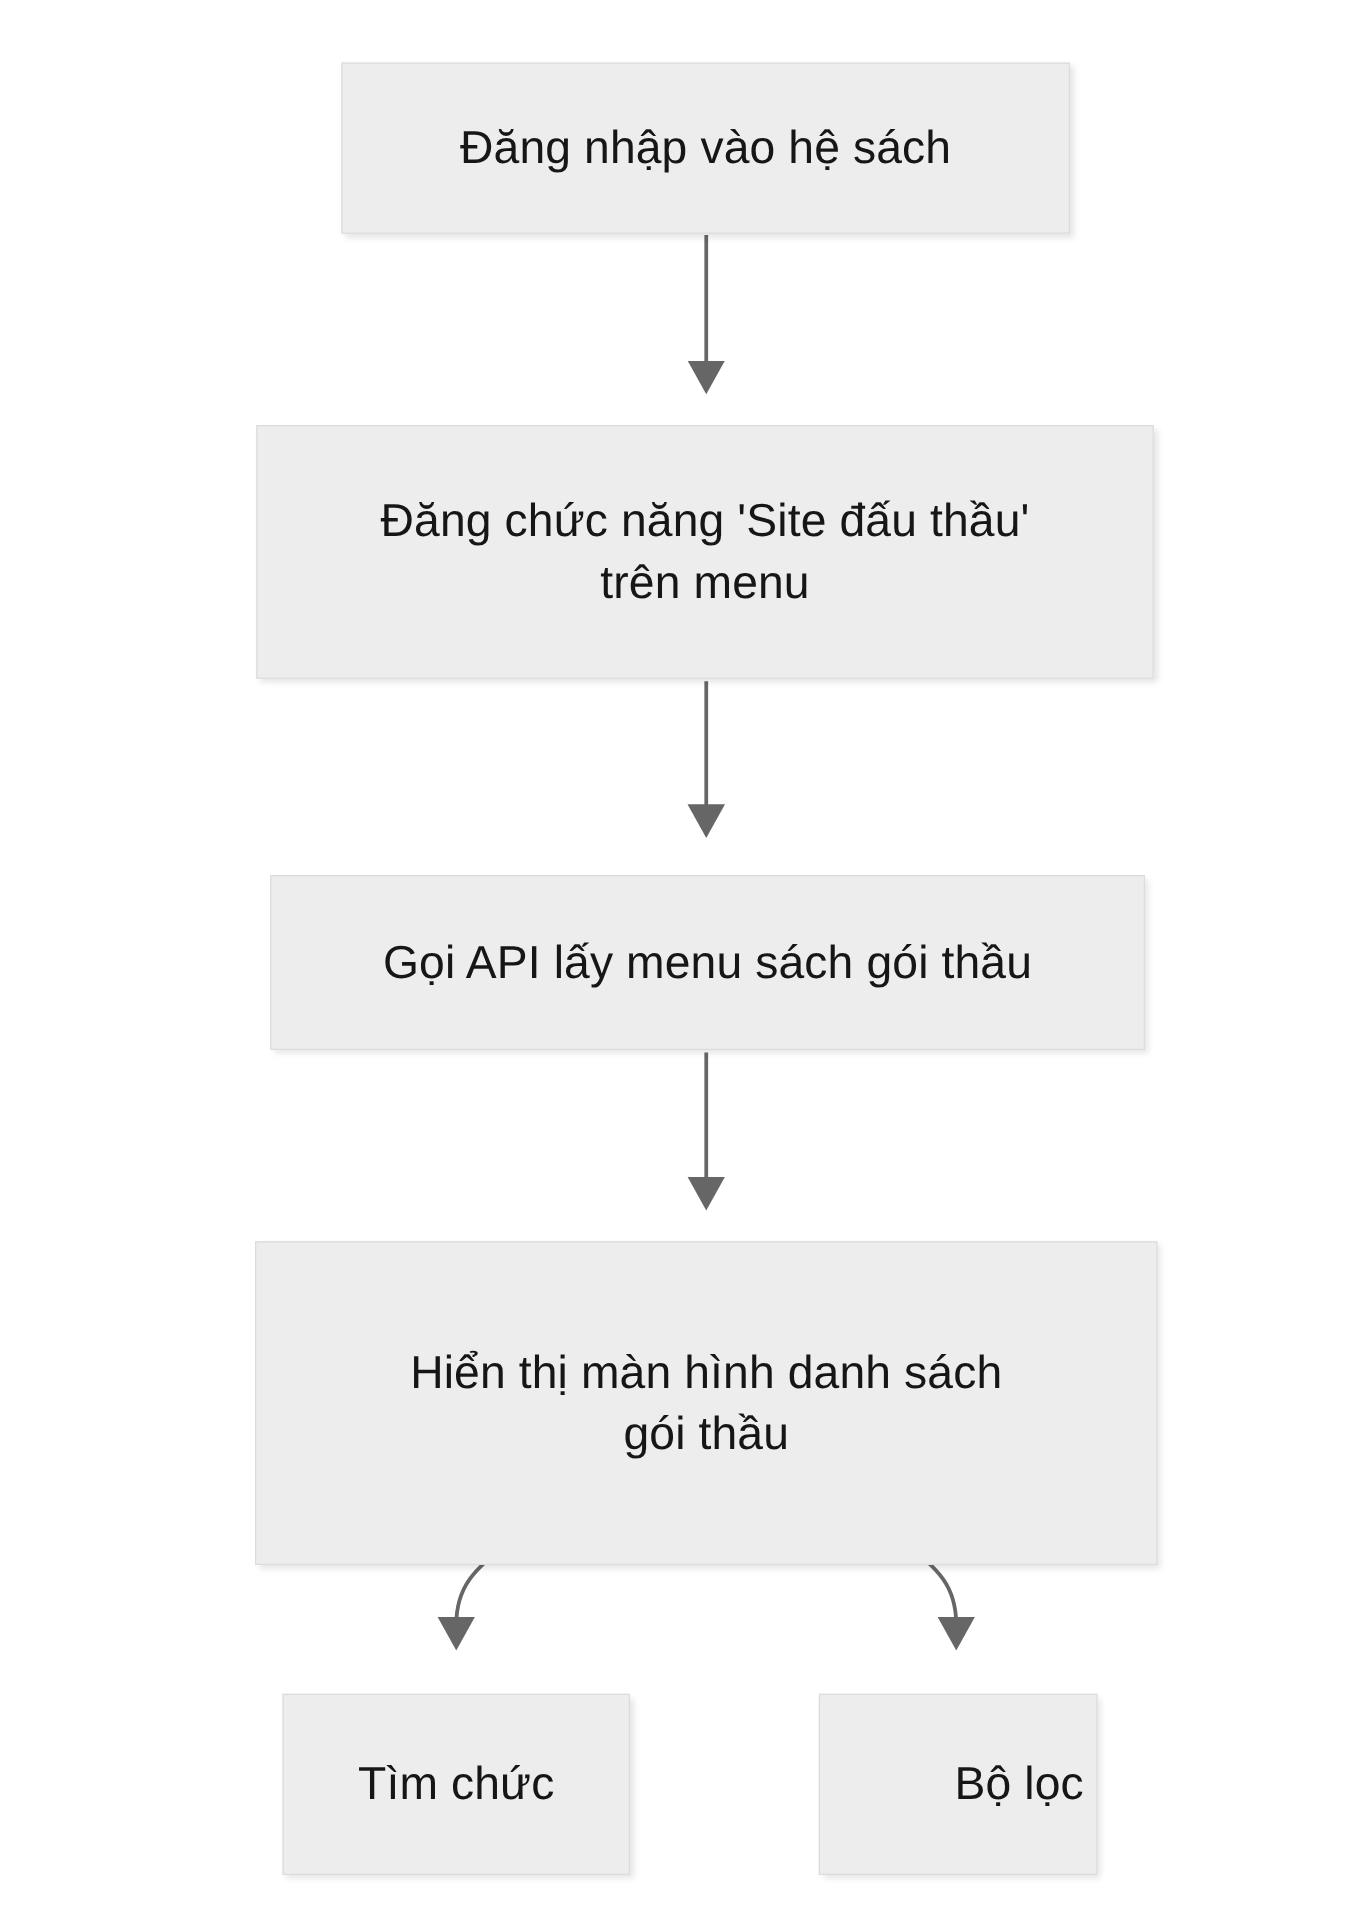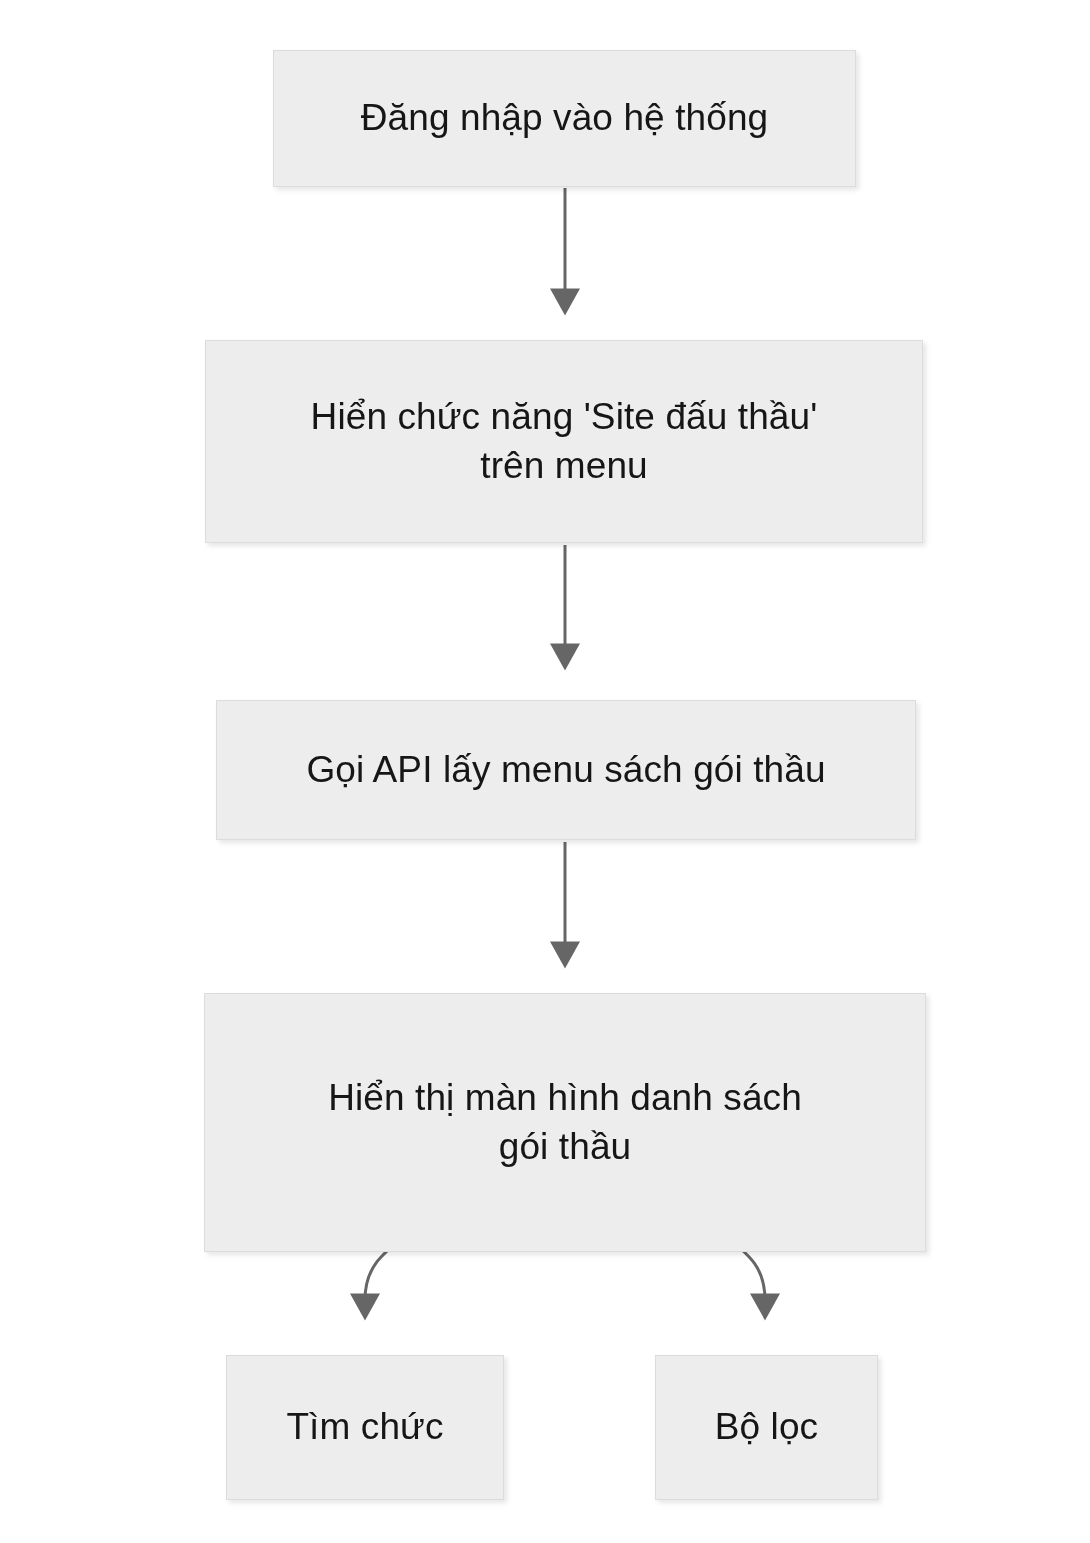--- a/index.html
+++ b/index.html
@@ -75,38 +75,38 @@
     <g>
       <path d="M 447 1197 C 400 1248, 365 1252, 365 1300" fill="none" stroke="#666666" stroke-width="3" marker-end="url(#arrowhead)"></path>
     </g>
 
     <g>
       <path d="M 684 1197 C 731 1248, 765 1252, 765 1300" fill="none" stroke="#666666" stroke-width="3" marker-end="url(#arrowhead)"></path>
     </g>
   </svg>
 
   <div class="node" style="left:273px; top:50px; width:583px; height:137px;">
-    <span class="node-label">Đăng nhập vào hệ thống</span>
+    <span class="node-label">Đăng nhập vào hệ sách</span>
   </div>
 
   <div class="node" style="left:205px; top:340px; width:718px; height:203px;">
-    <span class="node-label">Hiển chức năng 'Site đấu thầu'
+    <span class="node-label">Đăng chức năng 'Site đấu thầu'
 trên menu</span>
   </div>
 
   <div class="node" style="left:216px; top:700px; width:700px; height:140px;">
     <span class="node-label">Gọi API lấy menu sách gói thầu</span>
   </div>
 
   <div class="node" style="left:204px; top:993px; width:722px; height:259px;">
     <span class="node-label">Hiển thị màn hình danh sách
 gói thầu</span>
   </div>
 
   <div class="node" style="left:226px; top:1355px; width:278px; height:145px;">
     <span class="node-label">Tìm chức</span>
   </div>
 
-  <div class="node" style="left:655px; top:1355px; width:223px; height:145px;">
+  <div class="node" style="left:655px; top:1355px; width:223px; height:145px;text-align:right;">
     <span class="node-label">Bộ lọc</span>
   </div>
 
 </div>
 
 </body></html>

